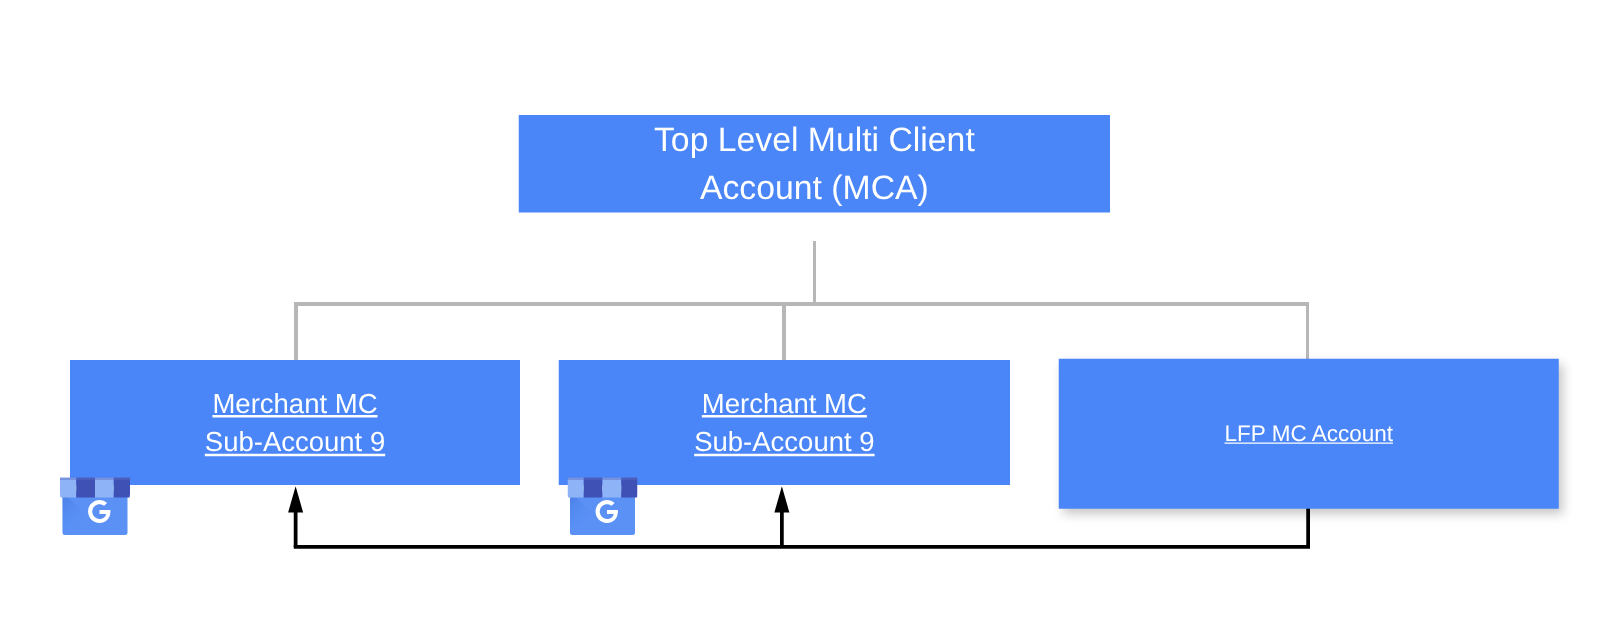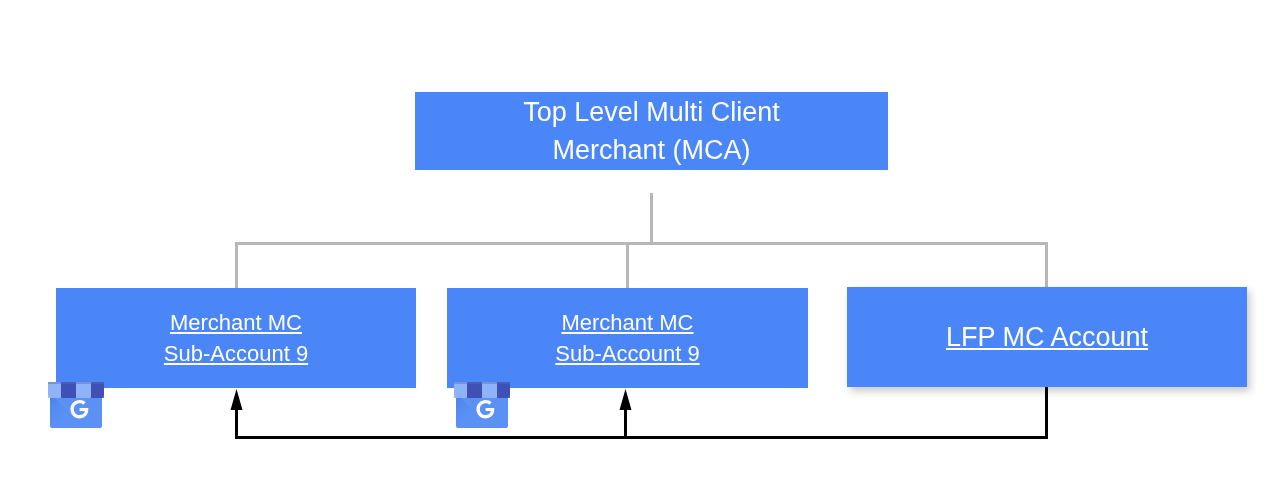--- a/index.html
+++ b/index.html
@@ -67,22 +67,22 @@
     left: 447px;
     top: 288px;
     width: 361px;
     height: 100px;
     font-size: 22px;
   }
   #node-lfp {
     left: 847px;
     top: 287px;
     width: 400px;
-    height: 100px;
-    font-size: 27px;
+    height: 120px;
+    font-size: 18px;
     box-shadow: 3px 4px 8px rgba(0,0,0,0.22);
   }
   #node-sub1 .line,
   #node-sub2 .line,
   #node-lfp .line { line-height: 31px; text-decoration: underline; }
 
   
   .gmb-icon {
     position: absolute;
     width: 64px;
@@ -114,21 +114,21 @@
       <line x1="625.5" y1="437.5" x2="625.5" y2="398"></line>
     </g>
     <g fill="#000000" stroke="none">
       <polygon points="236.5,389 230.5,410 242.5,410"></polygon>
       <polygon points="625.5,389 619.5,410 631.5,410"></polygon>
     </g>
   </svg>
 
   <div id="node-top" class="node">
     <span class="line">Top Level Multi Client</span>
-    <span class="line">Merchant (MCA)</span>
+    <span class="line">Account (MCA)</span>
   </div>
 
   <div id="node-sub1" class="node">
     <span class="line">Merchant MC</span>
     <span class="line">Sub-Account 9</span>
   </div>
 
   <div id="node-sub2" class="node">
     <span class="line">Merchant MC</span>
     <span class="line">Sub-Account 9</span>

